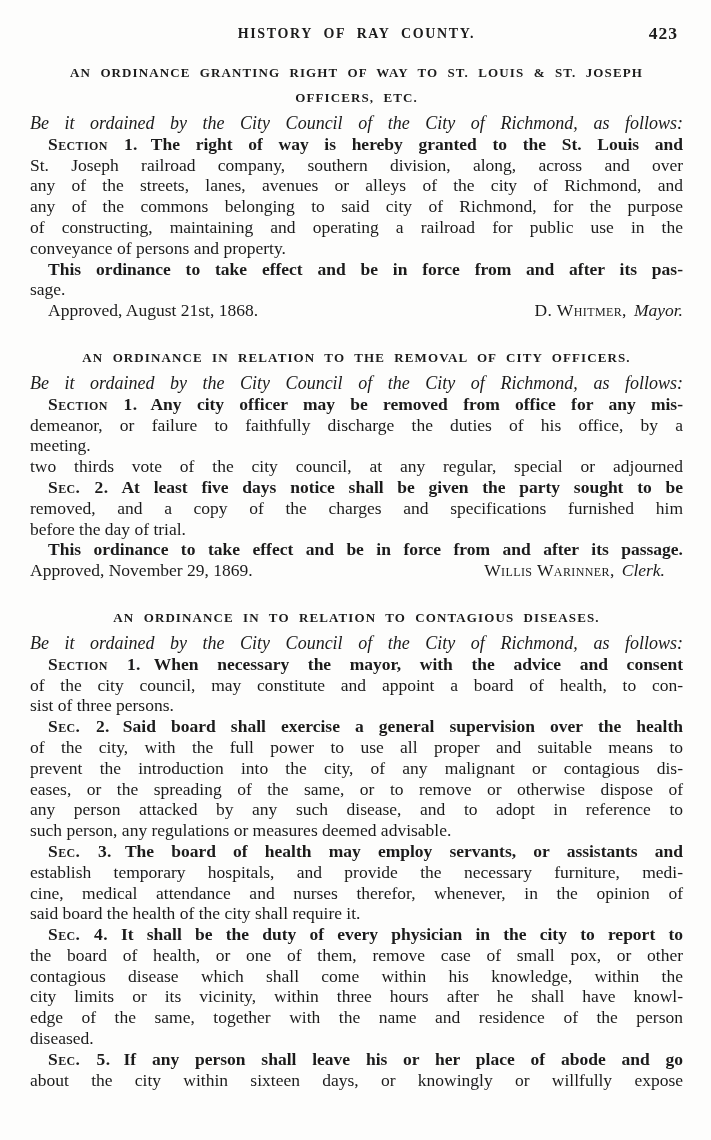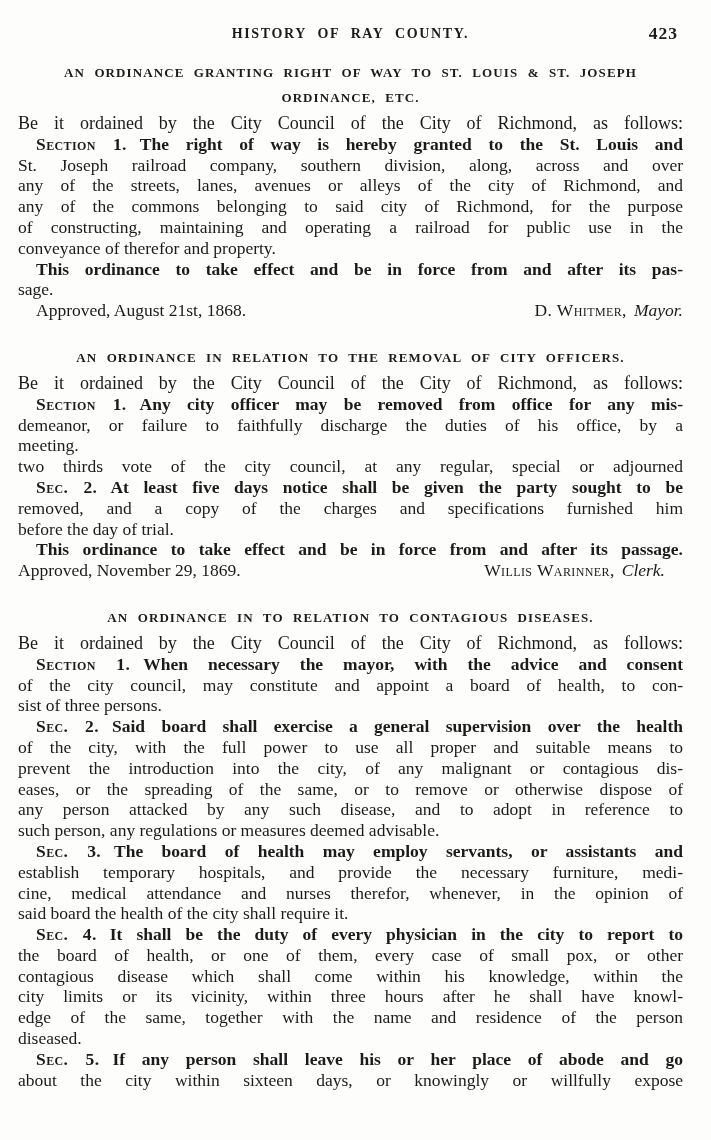--- a/index.html
+++ b/index.html
@@ -4,21 +4,21 @@
 <style>
   html, body { margin: 0; padding: 0; background: #ffffff; }
   .page {
     position: relative;
     width: 711px;
     height: 1140px;
     box-sizing: border-box;
     background: #fdfdfc;
     color: #1b1b1b;
     font-family: "Liberation Serif", "DejaVu Serif", serif;
-    padding: 26px 28px 0 18px;
+    padding: 26px 28px 0 30px;
     overflow: hidden;
   }
   
   .header { position: relative; height: 20px; margin-bottom: 14px; }
   .htitle {
     text-align: center;
     font-weight: bold;
     font-size: 14px;
     letter-spacing: 1.6px;
     word-spacing: 6px;
@@ -48,20 +48,21 @@
   .pline {
     font-size: 17.5px;
     line-height: 20.8px;
     text-align: justify;
     text-align-last: justify;
     white-space: normal;
   }
   .pline.endline { text-align-last: left; }
   .pline.first { text-indent: 18px; font-weight: bold; }
   .enacting {
+    font-style: italic;
     font-size: 18px;
   }
   .lead {
     font-variant: small-caps;
     margin-right: 13px;
     letter-spacing: 0.4px;
   }
   
   .sigrow {
     display: flex;
@@ -81,30 +82,30 @@
 
 <div class="page">
   <div class="header">
     <div class="htitle">HISTORY OF RAY COUNTY.</div>
     <div class="pagenum">423</div>
   </div>
   <div id="ordinances">
       <section class="ordinance">
         <div class="o-heading first-heading">
           <div class="o-heading-line">AN ORDINANCE GRANTING RIGHT OF WAY TO ST. LOUIS &amp; ST. JOSEPH</div>
-          <div class="o-heading-line">ORDINANCE, ETC.</div>
+          <div class="o-heading-line">OFFICERS, ETC.</div>
         </div>
         <div class="pline enacting">Be it ordained by the City Council of the City of Richmond, as follows:</div>
         <div class="para">
           <div class="pline first"><span class="lead">Section 1.</span>The right of way is hereby granted to the St. Louis and</div>
           <div class="pline">St. Joseph railroad company, southern division, along, across and over</div>
           <div class="pline">any of the streets, lanes, avenues or alleys of the city of Richmond, and</div>
           <div class="pline">any of the commons belonging to said city of Richmond, for the purpose</div>
           <div class="pline">of constructing, maintaining and operating a railroad for public use in the</div>
-          <div class="pline endline">conveyance of therefor and property.</div>
+          <div class="pline endline">conveyance of persons and property.</div>
         </div>
         <div class="para">
           <div class="pline first">This ordinance to take effect and be in force from and after its pas-</div>
           <div class="pline endline">sage.</div>
         </div>
         <div class="sigrow">
           <span class="sig-approved indent">Approved, August 21st, 1868.</span>
           <span class="sig-right"><span class="sig-name">D. Whitmer,</span><span class="sig-title">Mayor.</span></span>
         </div>
       </section>
@@ -151,21 +152,21 @@
           <div class="pline endline">such person, any regulations or measures deemed advisable.</div>
         </div>
         <div class="para">
           <div class="pline first"><span class="lead">Sec. 3.</span>The board of health may employ servants, or assistants and</div>
           <div class="pline">establish temporary hospitals, and provide the necessary furniture, medi-</div>
           <div class="pline">cine, medical attendance and nurses therefor, whenever, in the opinion of</div>
           <div class="pline endline">said board the health of the city shall require it.</div>
         </div>
         <div class="para">
           <div class="pline first"><span class="lead">Sec. 4.</span>It shall be the duty of every physician in the city to report to</div>
-          <div class="pline">the board of health, or one of them, every case of small pox, or other</div>
+          <div class="pline">the board of health, or one of them, remove case of small pox, or other</div>
           <div class="pline">contagious disease which shall come within his knowledge, within the</div>
           <div class="pline">city limits or its vicinity, within three hours after he shall have knowl-</div>
           <div class="pline">edge of the same, together with the name and residence of the person</div>
           <div class="pline endline">diseased.</div>
         </div>
         <div class="para">
           <div class="pline first"><span class="lead">Sec. 5.</span>If any person shall leave his or her place of abode and go</div>
           <div class="pline">about the city within sixteen days, or knowingly or willfully expose</div>
         </div>
       </section>

